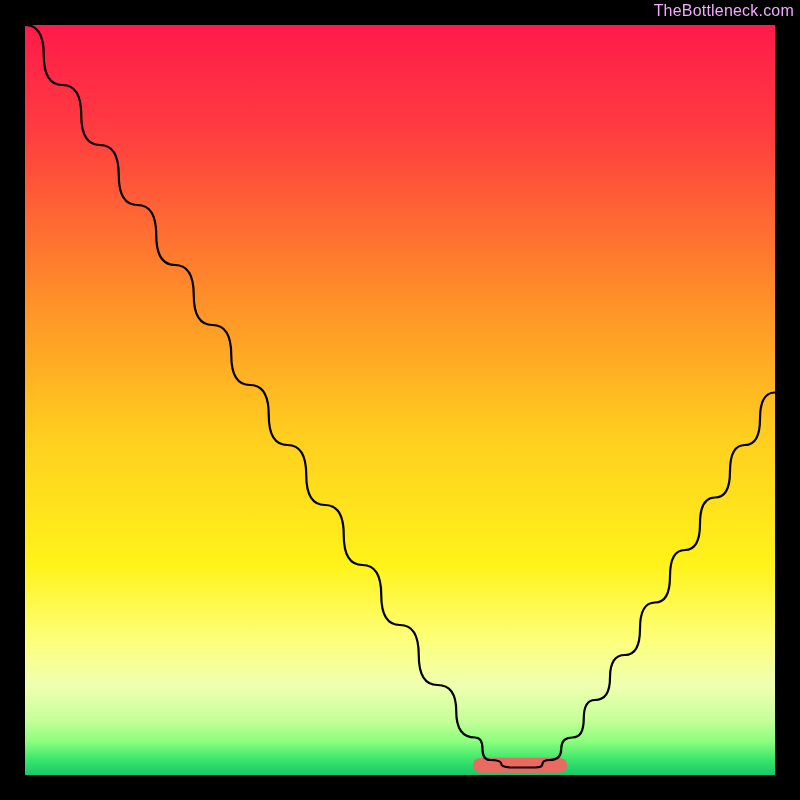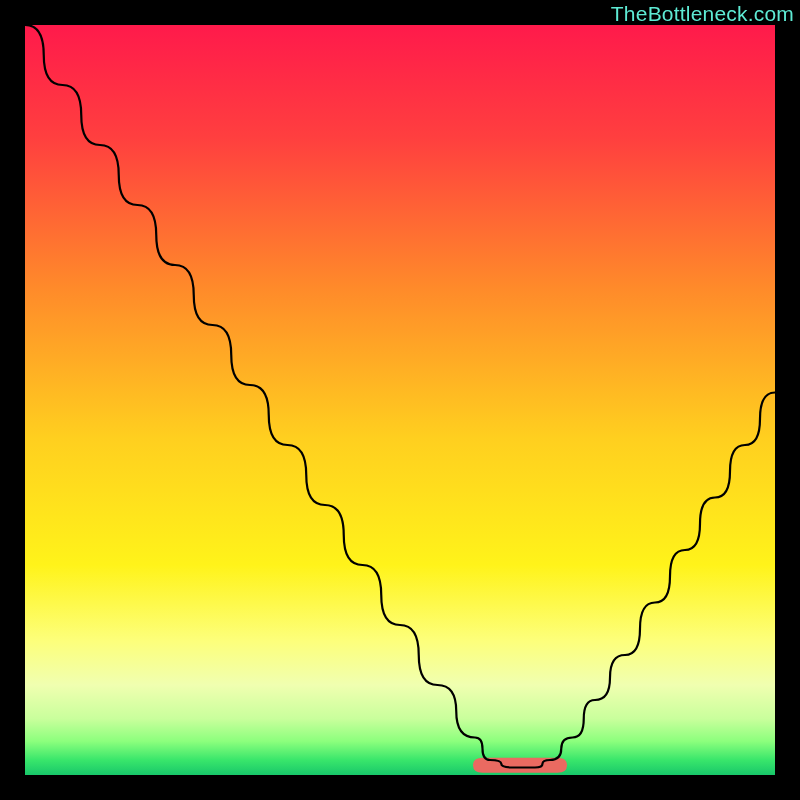--- a/index.html
+++ b/index.html
@@ -14,22 +14,22 @@
   .frame {
     position: relative;
     width: 800px;
     height: 800px;
     background: #000;
   }
   .watermark {
     position: absolute;
     top: 2px;
     right: 6px;
-    color: #5eead4;
-    font-size: 21px;
+    color: #f0abfc;
+    font-size: 16px;
     font-weight: 400;
     letter-spacing: 0.2px;
     z-index: 5;
   }
   .plot {
     position: absolute;
     top: 25px;
     left: 25px;
     width: 750px;
     height: 750px;

